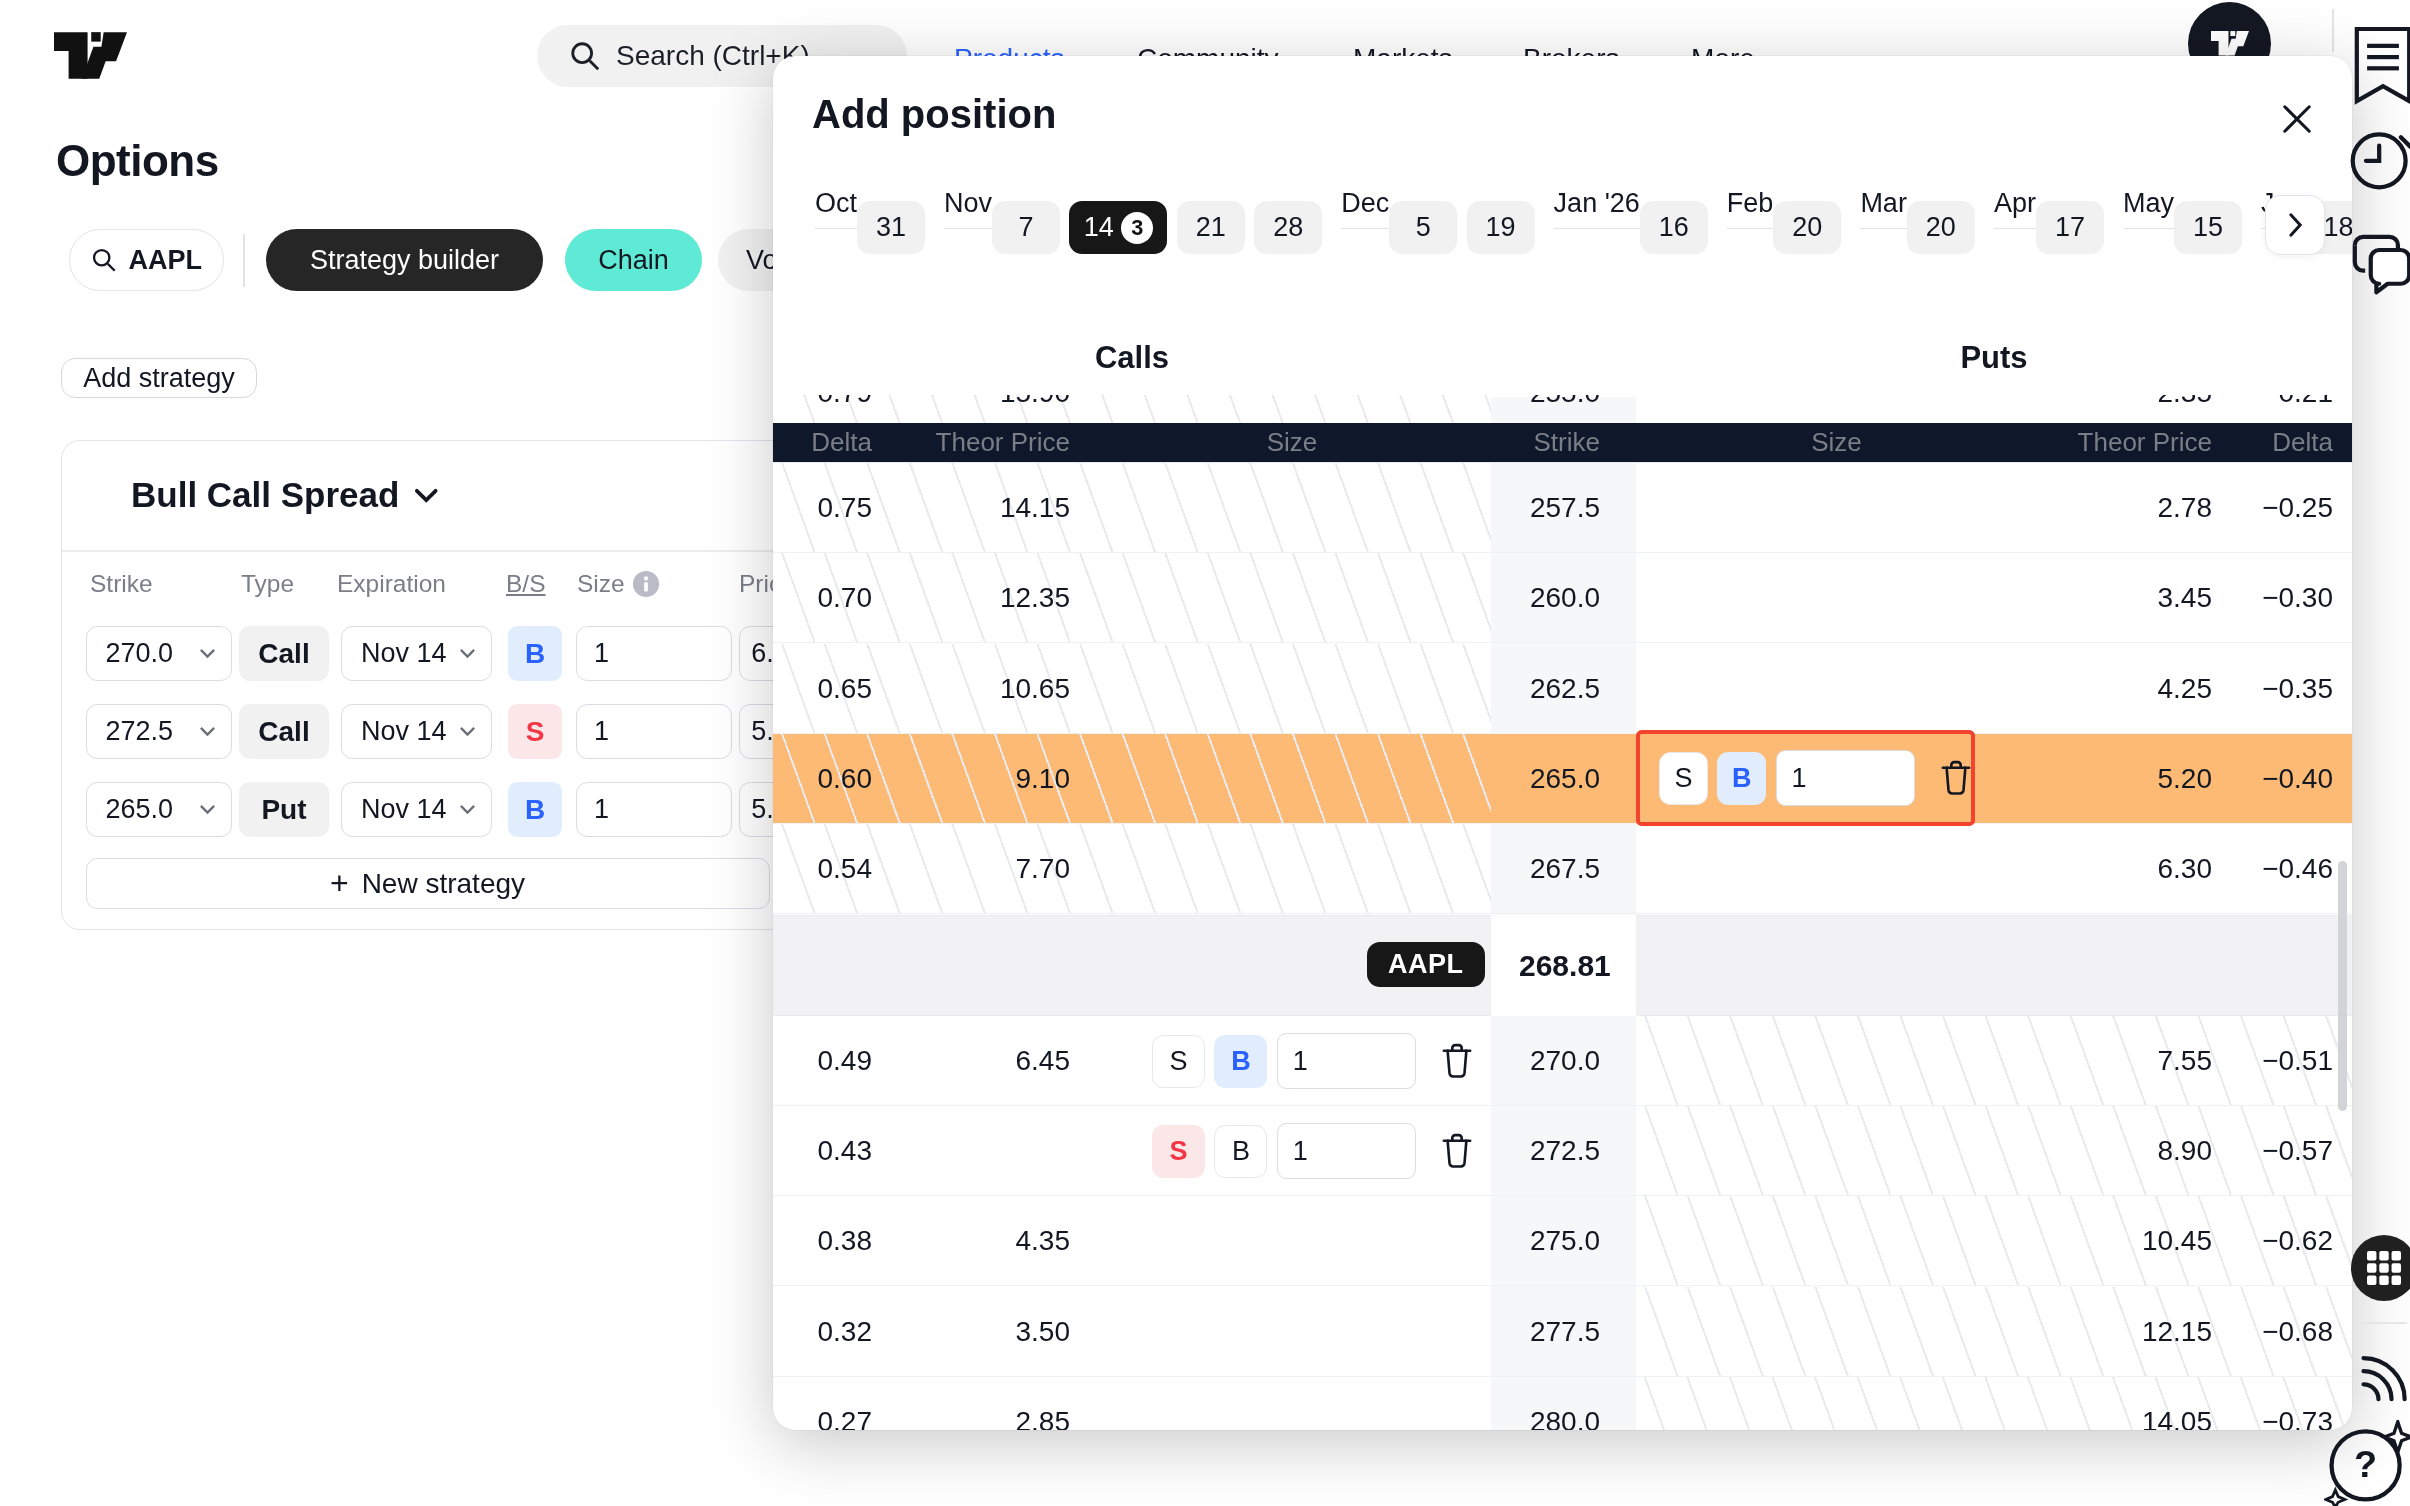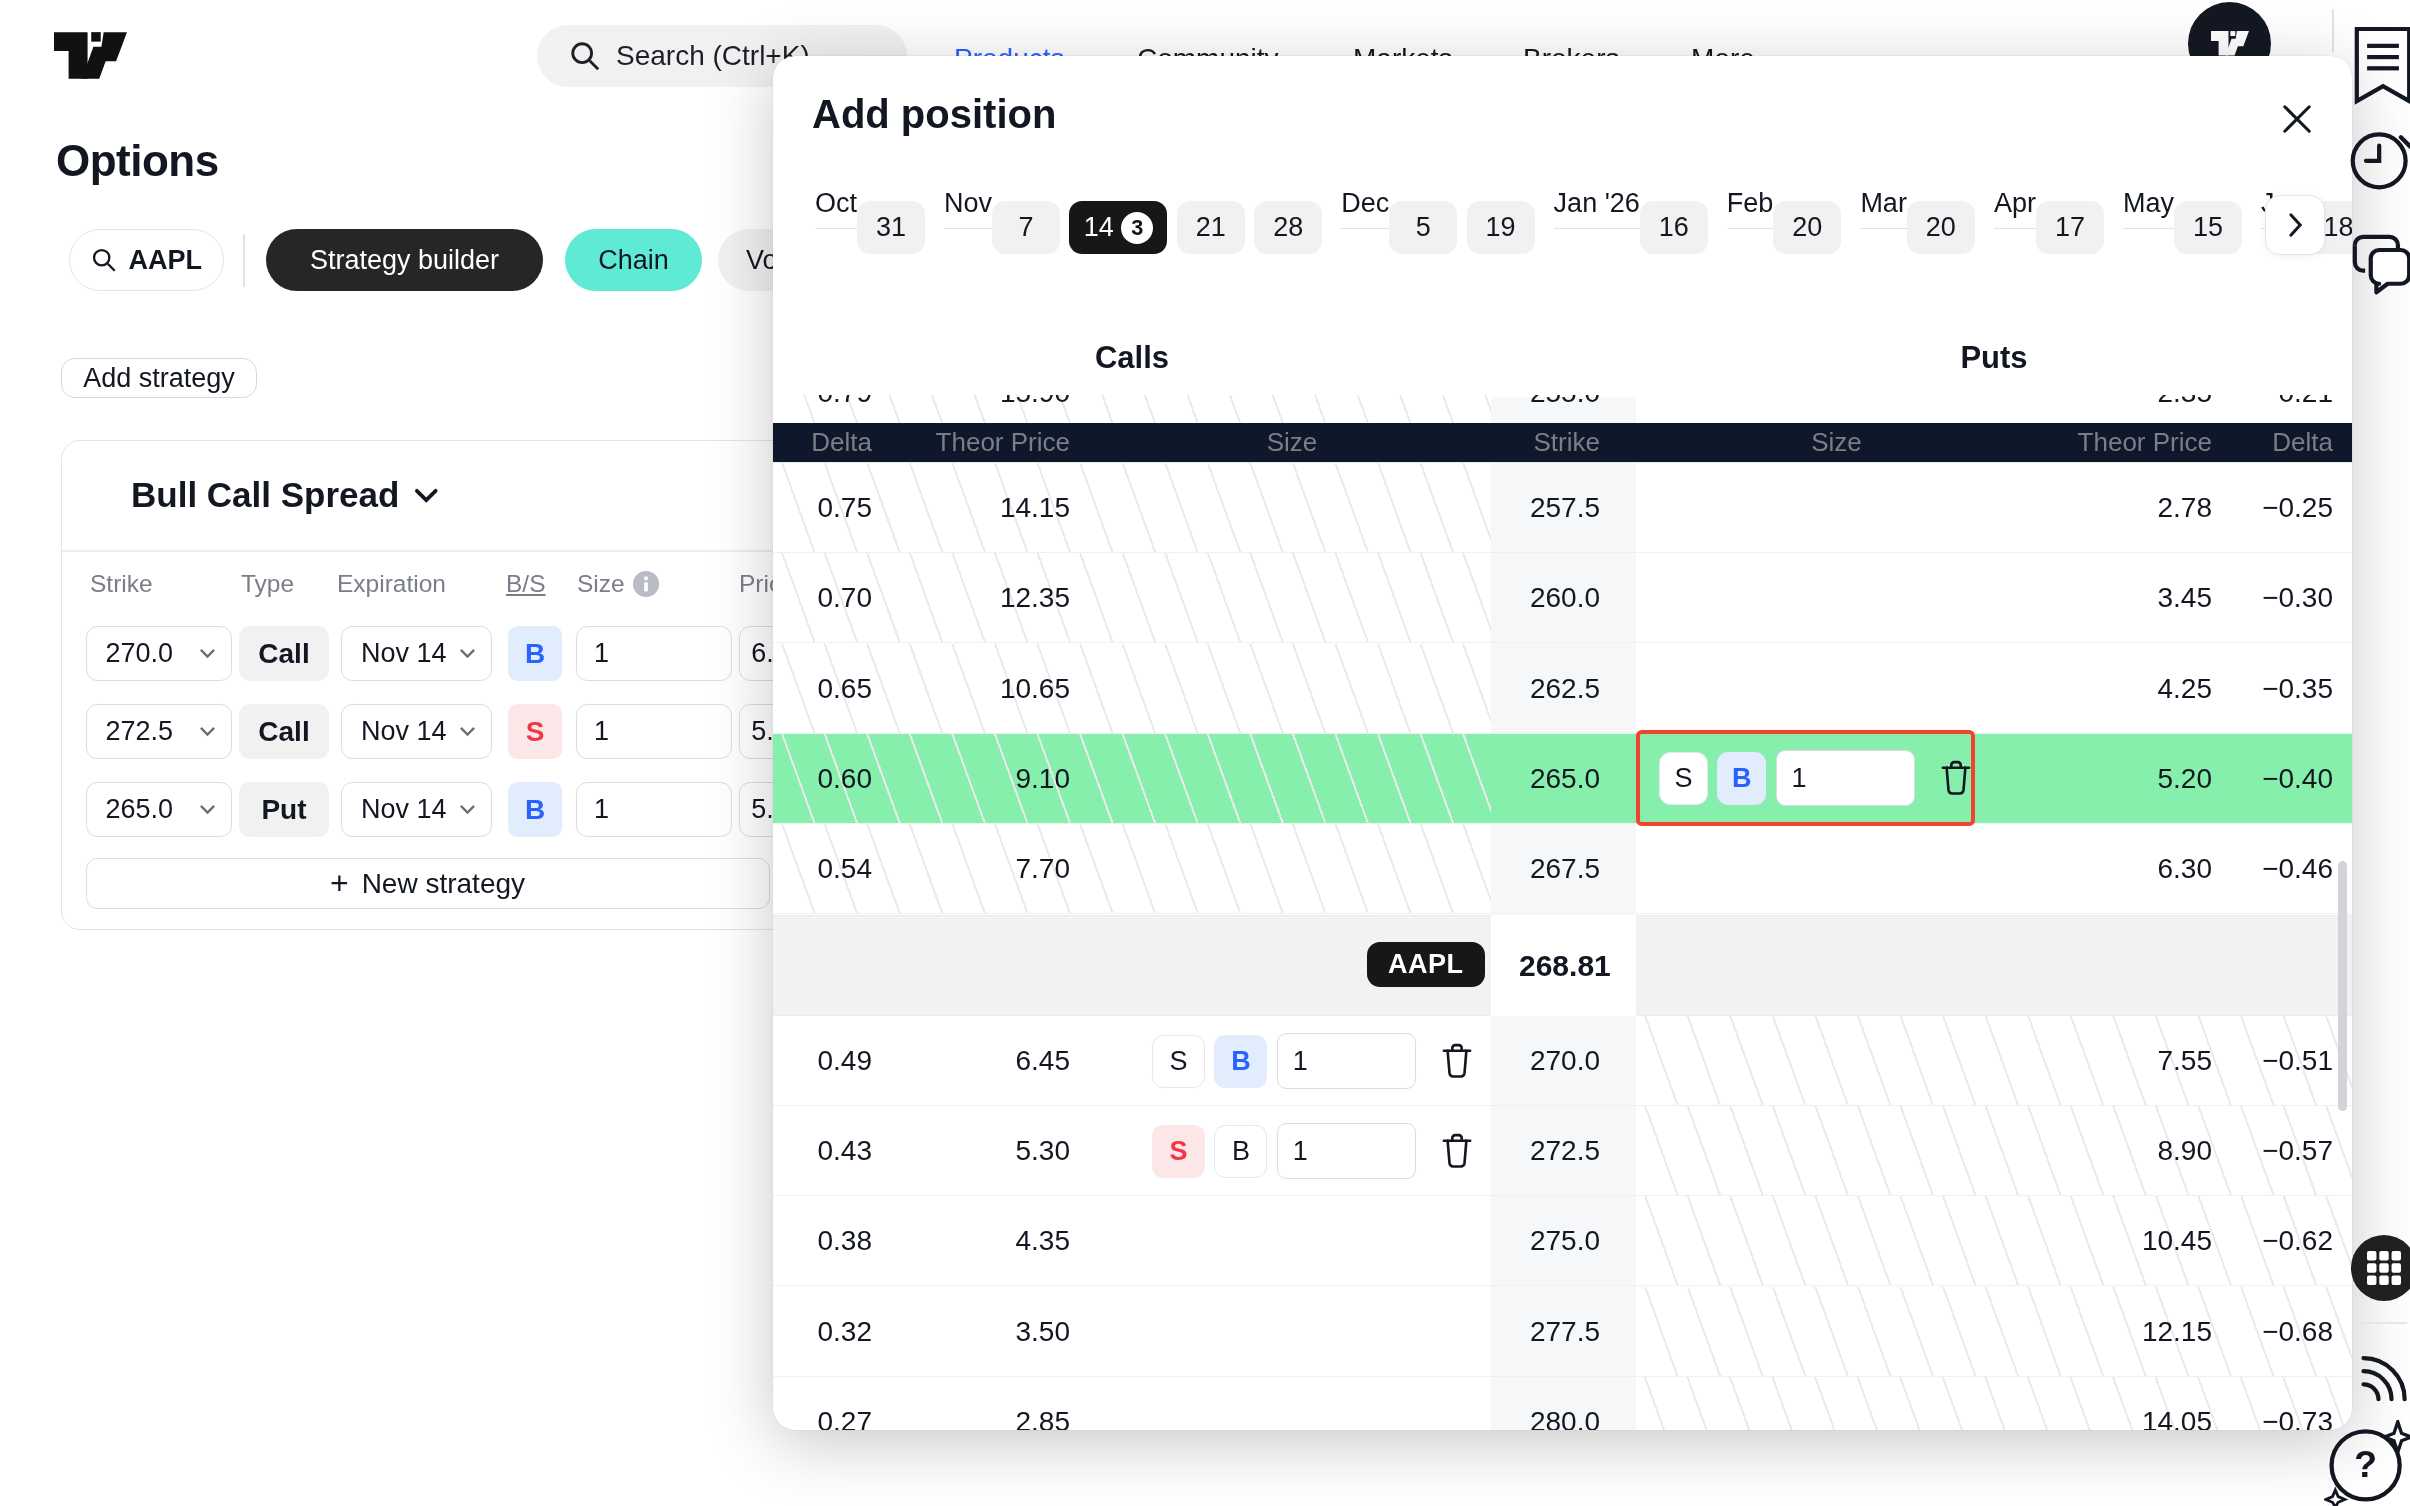--- a/index.html
+++ b/index.html
@@ -115,21 +115,21 @@
          font-size:27px;box-sizing:border-box;}
   .sb-plain{background:#fff;border:1.9px solid #E6E8EC;color:#131722;}
   .sb-buy{background:#E1EDFC;color:#2962FF;font-weight:700;}
   .sb-sell{background:#FCE7E8;color:#F23645;font-weight:700;}
   .sizeinput{width:139px;height:56px;border:1.9px solid #D9DCE2;border-radius:9.4px;font-size:27px;
              padding-left:15px;box-sizing:border-box;background:#fff;color:#131722;outline:none;}
   .wflex{position:absolute;display:flex;align-items:center;gap:9.4px;}
   .trashbtn{background:none;border:none;padding:0;margin-left:17px;}
   #redbox{position:absolute;left:863px;top:-3.8px;width:339px;height:96px;border:4.7px solid #F2432E;
           border-radius:5.6px;box-sizing:border-box;display:flex;align-items:center;gap:9.4px;padding-left:19px;}
-  .rowgray{background:#86efac;}
+  .rowgray{background:#fdba74;}
 
   
   #aaplrow{left:0;top:859px;width:1579px;height:101px;}
   #aaplrow .bgL{position:absolute;left:0;top:0;width:718px;height:100%;background:#F2F2F4;
                 border-top:1.4px solid #E9EAEC;border-bottom:1.4px solid #E9EAEC;box-sizing:border-box;}
   #aaplrow .bgC{position:absolute;left:718px;top:0;width:145px;height:100%;background:#fff;}
   #aaplrow .bgR{position:absolute;left:863px;top:0;width:716px;height:100%;background:#F2F2F4;
                 border-top:1.4px solid #E9EAEC;border-bottom:1.4px solid #E9EAEC;box-sizing:border-box;}
   #aaplpill{position:absolute;left:594px;top:27px;height:45px;border-radius:13px;background:#171717;
             color:#fff;font-size:27px;font-weight:700;display:flex;align-items:center;padding:0 21px;letter-spacing:0.5px;}
@@ -546,21 +546,20 @@
         </button>
       </div>
       <div class="cd c3 jend">270.0</div>
       <div class="cd c4 jend">7.55</div>
       <div class="cd c5 jend">−0.51</div>
     </div>
 
     <div class="crow" style="top:1050px;">
       <div class="hatchR"></div>
       <div class="cd c1 jend">0.43</div>
-      <div class="cd c2 jend">5.30</div>
       <div class="wflex" style="left:379px;top:17px;">
         <div class="sbbtn sb-sell">S</div>
         <div class="sbbtn sb-plain">B</div>
         <input class="sizeinput" readonly="" value="1" style="">
         <button class="trashbtn">
           <svg width="30" height="36" viewBox="0 0 32 38" fill="none" stroke="#131722" stroke-width="2.8" stroke-linecap="round">
             <line x1="2" y1="8" x2="30" y2="8"></line>
             <path d="M11 8 V5 a3 3 0 0 1 3 -3 h4 a3 3 0 0 1 3 3 V8"></path>
             <path d="M6 8 l2 24 a4 4 0 0 0 4 3.5 h8 a4 4 0 0 0 4 -3.5 l2 -24"></path>
           </svg>

